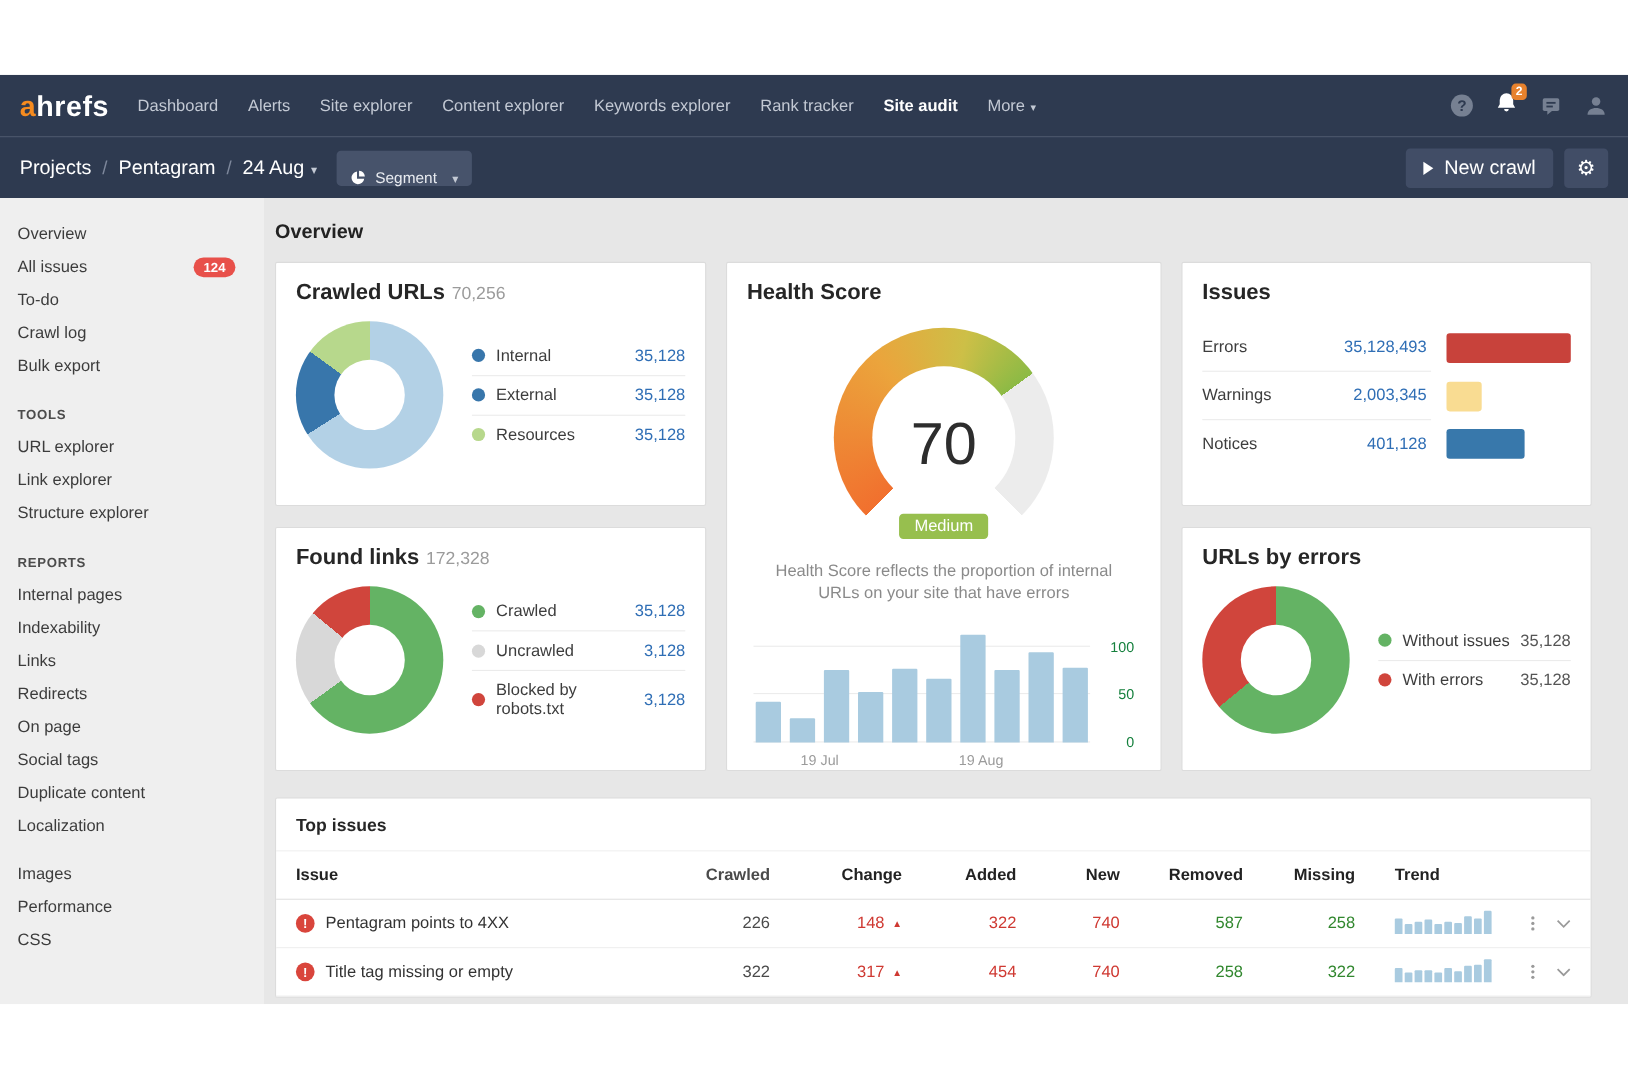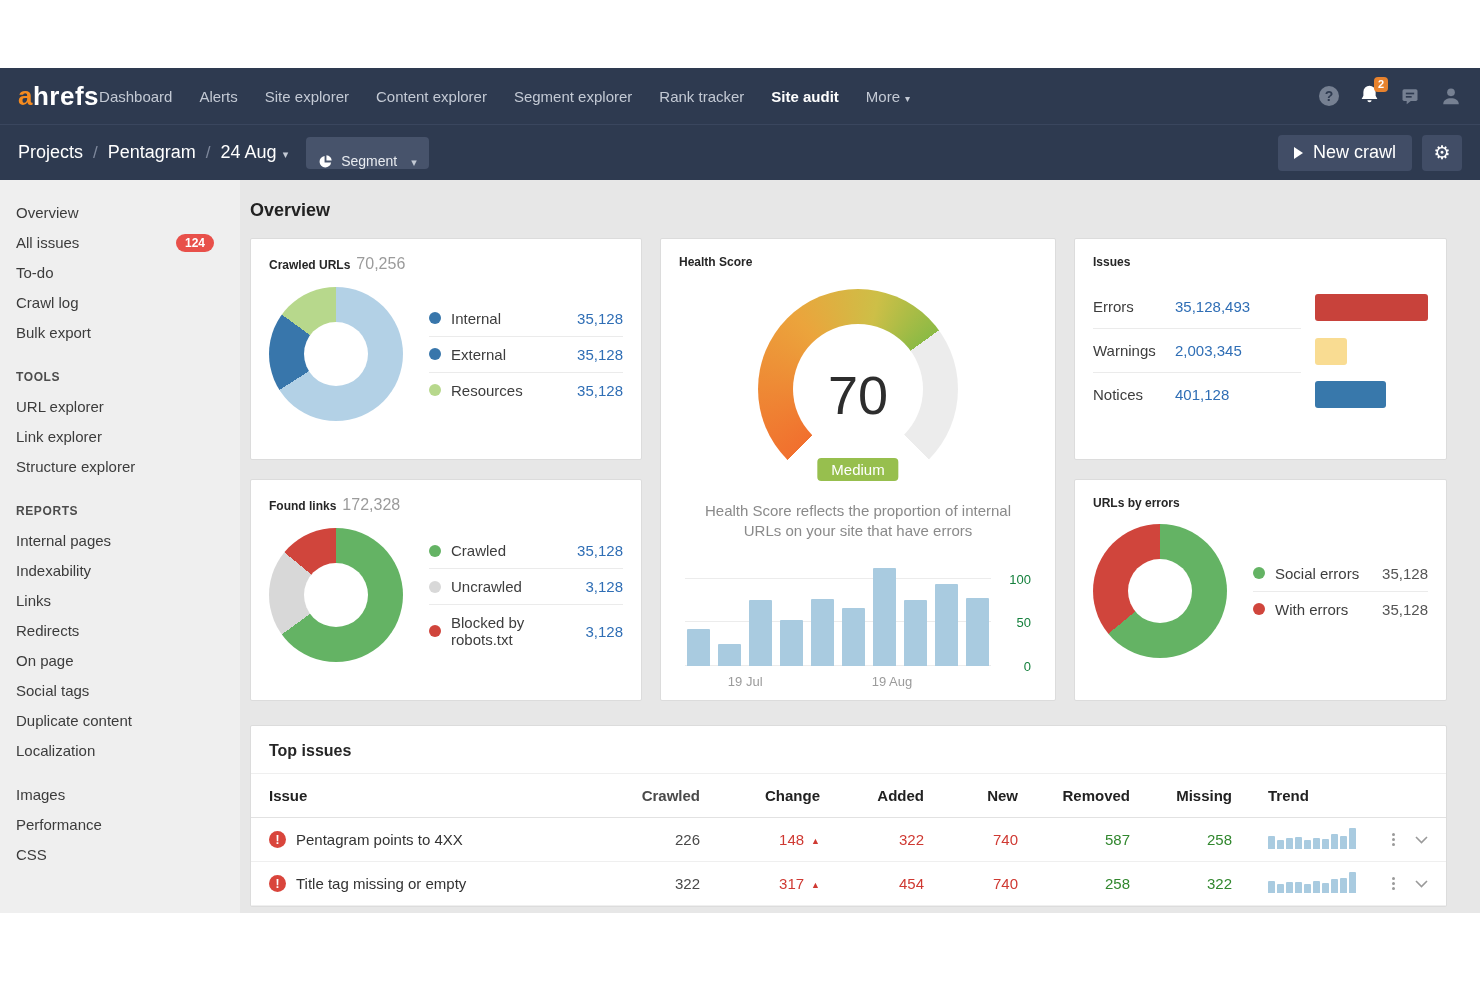--- a/index.html
+++ b/index.html
@@ -2,21 +2,21 @@
 <html><head>
 <meta charset="utf-8">
 <style>
   * { margin:0; padding:0; box-sizing:border-box; }
   body { background:#fff; font-family:"Liberation Sans", sans-serif; }
   .screen { position:relative; width:1480px; height:987px; background:#fff; overflow:hidden; }
   .app { position:absolute; top:68px; left:0; width:1480px; height:845px; overflow:hidden; display:flex; flex-direction:column; }
 
   
   .topnav { height:56px; background:#2e3a50; display:flex; align-items:center; padding:0 18px; flex:none; }
-  .logo { font-size:26px; font-weight:bold; letter-spacing:.5px; cursor:pointer; }
+  .logo { font-size:26px; font-weight:bold; letter-spacing:.5px; margin-right:26px; cursor:pointer; }
   .logo .lg-a { color:#f68b1f; }
   .logo .lg-rest { color:#fff; }
   .nav-items { display:flex; align-items:center; gap:27px; }
   .nav-item { color:#c3c9d4; font-size:15px; cursor:pointer; white-space:nowrap; }
   .nav-item.active { color:#fff; font-weight:bold; }
   .nav-caret { font-size:10px; color:#c3c9d4; margin-left:5px; }
   .topnav-right { margin-left:auto; display:flex; align-items:center; gap:20px; }
   .help-circle { width:20px; height:20px; border-radius:50%; background:#768092; color:#2e3a50; font-weight:bold; font-size:14px; display:flex; align-items:center; justify-content:center; cursor:pointer; }
   .bell-wrap { position:relative; cursor:pointer; }
   .notif-badge { position:absolute; top:-7px; right:-8px; background:#e8822d; color:#fff; font-size:11px; font-weight:bold; border-radius:4px; padding:1px 4px; line-height:13px; }
@@ -41,21 +41,21 @@
   .side-badge { margin-left:auto; margin-right:26px; background:#e8504a; color:#fff; font-size:12px; font-weight:bold; border-radius:10px; padding:2px 9px; line-height:14px; }
   .side-header { height:30px; line-height:30px; margin-top:14px; padding-left:16px; font-size:12px; font-weight:bold; letter-spacing:.6px; color:#4c4c4c; }
   .side-gap { margin-top:14px; }
 
   .main { flex:1; background:#e7e7e7; padding:14px 33px 0 10px; min-width:0; }
   .page-title { font-size:18px; font-weight:bold; color:#222; margin:6px 0 17px 0; }
 
   .grid { display:grid; grid-template-columns:392px 396px 1fr; grid-template-rows:222px 222px; gap:19px 18px; }
   .card { background:#fff; border:1px solid #dcdcdc; border-radius:2px; }
   .card-pad { padding:16px 18px; }
-  .card-title { font-size:12px; font-weight:bold; color:#262626; }
+  .card-title { font-size:20px; font-weight:bold; color:#262626; }
   .card-count { font-size:16px; color:#9b9b9b; font-weight:normal; margin-left:6px; }
 
   
   .donut-flex { display:flex; align-items:center; margin-top:14px; }
   .donut { position:relative; width:134px; height:134px; border-radius:50%; flex:none; }
   .donut::after { content:""; position:absolute; inset:35px; background:#fff; border-radius:50%; }
   .legend { flex:1; margin-left:26px; }
   .legend-row { display:flex; align-items:center; padding:9px 0; }
   .legend-row + .legend-row { border-top:1px solid #ebebeb; }
   .dot { width:12px; height:12px; border-radius:50%; flex:none; }
@@ -79,21 +79,21 @@
   .bars .vbar { flex:1; background:#a9cbe0; border-radius:1px 1px 0 0; }
   .xticks { position:relative; height:22px; margin:4px 46px 0 6px; font-size:13px; color:#9b9b9b; }
   .xt1 { position:absolute; left:14%; top:4px; } .xt2 { position:absolute; left:61%; top:4px; }
 
   
   .issues-rows { margin-top:16px; }
   .issue-row { display:flex; align-items:stretch; }
   .issue-left { display:flex; align-items:center; width:208px; padding:13px 0; }
   .issue-row:not(:last-child) .issue-left { border-bottom:1px solid #ebebeb; }
   .issue-label { font-size:15px; color:#3d3d3d; width:82px; }
-  .issue-value { flex:1; text-align:left; font-size:15px; padding-right:4px; }
+  .issue-value { flex:1; text-align:right; font-size:15px; padding-right:4px; }
   .issue-bar-zone { flex:1; display:flex; align-items:center; padding-left:14px; }
   .issue-bar { height:27px; border-radius:3px; }
 
   
   .ti-card { margin-top:24px; }
   .ti-title { padding:16px 18px 13px; font-size:16px; font-weight:bold; color:#262626; border-bottom:1px solid #efefef; }
   .ti-row { display:flex; align-items:center; padding:0 18px; height:44px; }
   .ti-head { font-weight:bold; color:#222; border-bottom:1px solid #e2e2e2; }
   .ti-body { border-bottom:1px solid #efefef; }
   .ti-row > div { font-size:15px; }
@@ -124,21 +124,21 @@
 
     <div class="topnav">
       <div class="logo">
         <span class="lg-a">a</span><span class="lg-rest">hrefs</span>
       </div>
       <div class="nav-items">
         <span class="nav-item">Dashboard</span>
         <span class="nav-item">Alerts</span>
         <span class="nav-item">Site explorer</span>
         <span class="nav-item">Content explorer</span>
-        <span class="nav-item">Segment explorer</span>
+        <span class="nav-item">Keywords explorer</span>
         <span class="nav-item">Rank tracker</span>
         <span class="nav-item active">Site audit</span>
         <span class="nav-item"><span>More</span><span class="nav-caret">▾</span></span>
       </div>
       <div class="topnav-right">
         <div class="help-circle">?</div>
         <div class="bell-wrap">
           <svg width="21" height="21" viewBox="0 0 24 24" fill="#fff">
               <path d="M12 2a7 7 0 0 0-7 7v4.5L3 17h18l-2-3.5V9a7 7 0 0 0-7-7z"></path>
               <path d="M9.6 18.5a2.4 2.4 0 0 0 4.8 0z"></path>
@@ -375,21 +375,21 @@
             </div>
           </div>
 
           <div class="card card-pad" style="grid-column:3;">
             <div class="card-title">URLs by errors</div>
             <div class="donut-flex">
               <div class="donut" style="background: conic-gradient(rgb(100, 179, 100) 0%, rgb(100, 179, 100) 64%, rgb(208, 69, 60) 64%, rgb(208, 69, 60) 100%);"></div>
               <div class="legend">
                 <div class="legend-row">
                   <span class="dot" style="background: rgb(100, 179, 100);"></span>
-                  <span class="legend-label">Social errors</span>
+                  <span class="legend-label">Without issues</span>
                   <span class="legend-value val-plain">35,128</span>
                 </div>
                 <div class="legend-row">
                   <span class="dot" style="background: rgb(208, 69, 60);"></span>
                   <span class="legend-label">With errors</span>
                   <span class="legend-value val-plain">35,128</span>
                 </div>
               </div>
             </div>
           </div>

